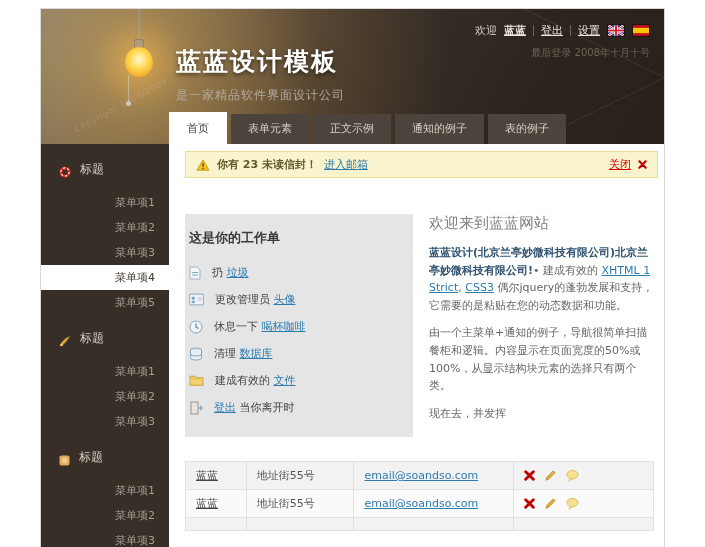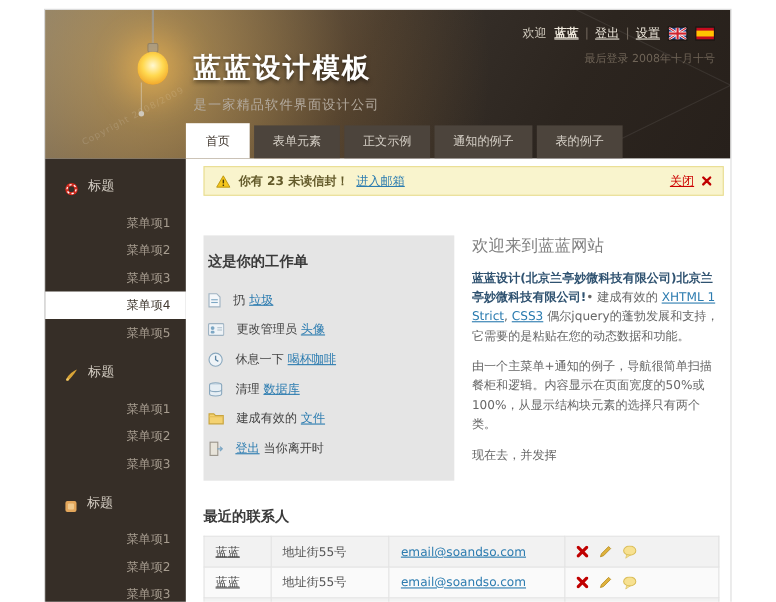--- a/index.html
+++ b/index.html
@@ -275,21 +275,20 @@
 
         <section class="welcome">
           <h2>欢迎来到蓝蓝网站</h2>
           <p class="intro"><b>蓝蓝设计(北京兰亭妙微科技有限公司)北京兰亭妙微科技有限公司!</b><span>• 建成有效的 </span><a>XHTML 1 Strict</a><span>, </span><a>CSS3</a><span> 偶尔jquery的蓬勃发展和支持，它需要的是粘贴在您的动态数据和功能。</span></p>
           <p>由一个主菜单+通知的例子，导航很简单扫描餐柜和逻辑。内容显示在页面宽度的50%或100%，从显示结构块元素的选择只有两个类。</p>
           <p>现在去，并发挥</p>
         </section>
       </div>
 
       <section class="contacts">
-        <h2>最近的联系人</h2>
         <table class="ctable">
           <tbody>
             <tr>
               <td class="c-name"><a class="nm">蓝蓝</a></td>
               <td class="c-addr"><span>地址街55号</span></td>
               <td class="c-email"><a class="em">email@soandso.com</a></td>
               <td class="c-act">
                     <span class="acts">
                 <span><svg width="11" height="11" viewBox="0 0 10 10">
                           <path d="M1.5 1.5 L8.5 8.5 M8.5 1.5 L1.5 8.5" stroke="#c00000" stroke-width="2.6" stroke-linecap="round"></path>

